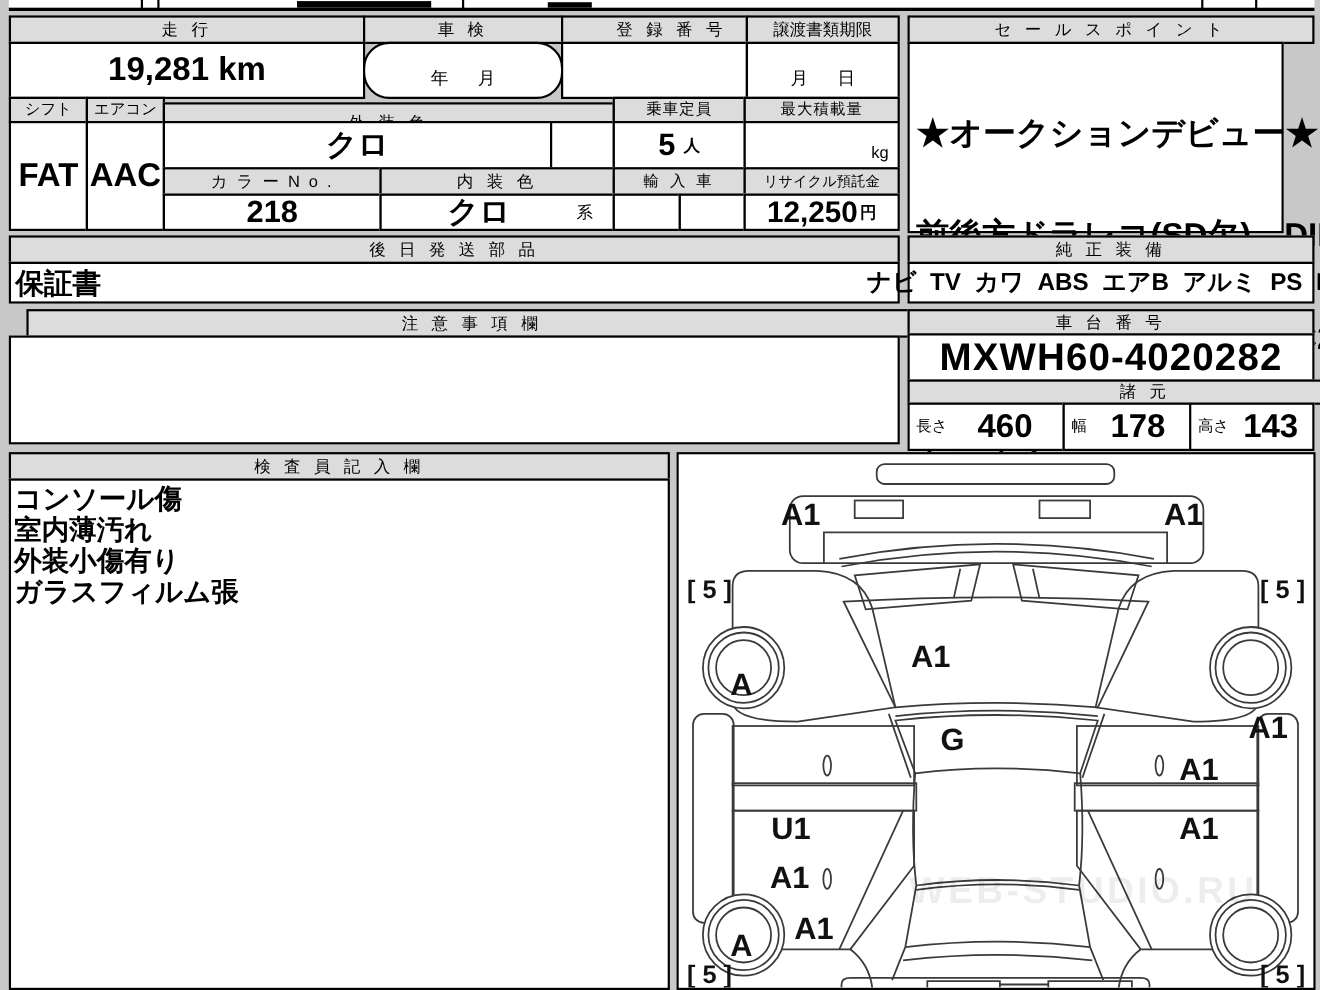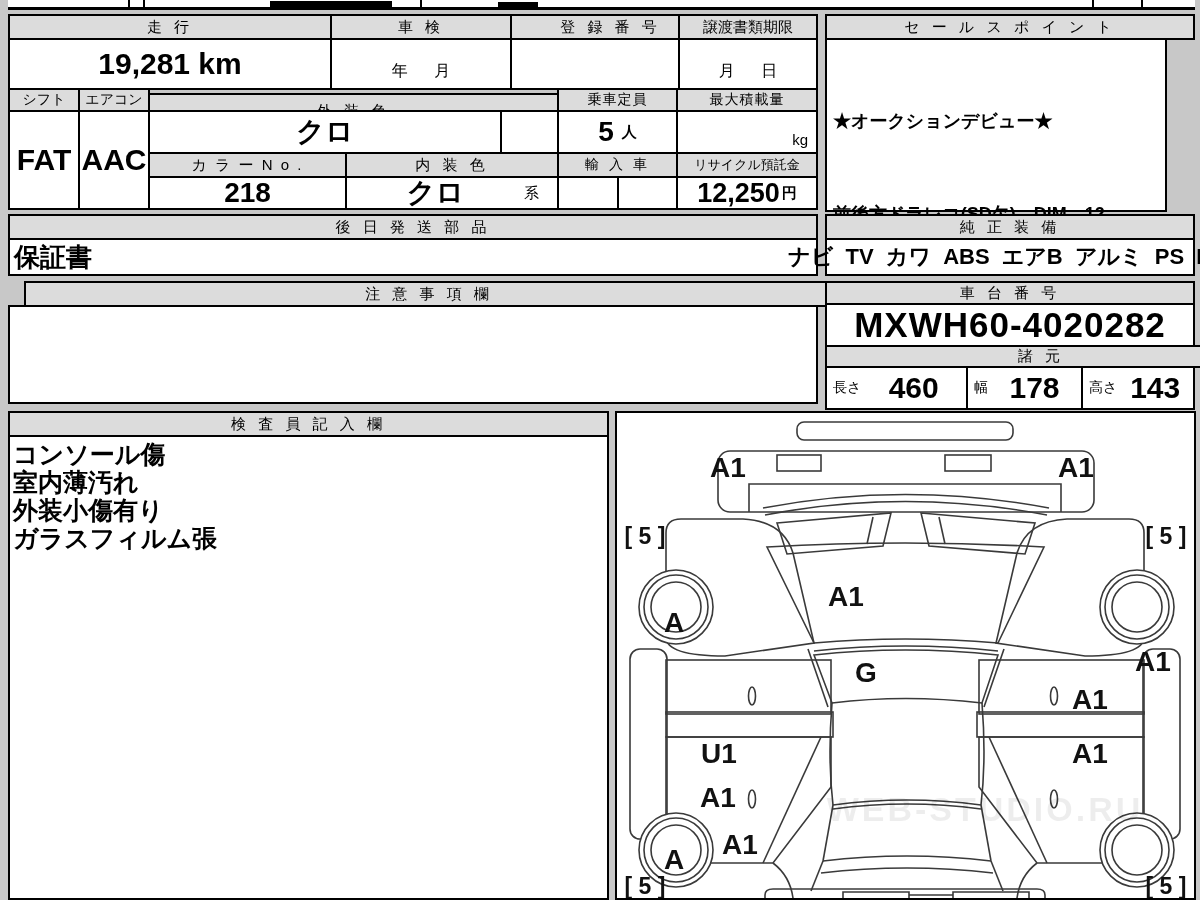--- a/index.html
+++ b/index.html
@@ -35,21 +35,21 @@
 </div>
 
 <div class="hd" style="left:8px;top:14px;width:324px;height:26px;"><span>走 行</span></div>
 <div class="hd" style="left:330px;top:14px;width:182px;height:26px;"><span>車 検</span></div>
 <div class="hd" style="left:510px;top:14px;width:170px;height:26px;padding-left:31px;"><span>登 録 番 号</span></div>
 <div class="hd" style="left:678px;top:14px;width:140px;height:26px;letter-spacing:0;"><span>譲渡書類期限</span></div>
 
 <div class="cell val" style="left:8px;top:38px;width:324px;height:52px;font-size:30px;">
     <span>19,281 km</span>
   </div>
-<div class="cell" style="left:330px;top:38px;width:182px;height:52px;display:flex;align-items:flex-end;justify-content:center;font-size:16px;white-space:pre;padding-bottom:6px;"><span>年      月</span></div>
+<div class="cell" style="left:330px;top:38px;width:182px;height:52px;display:flex;align-items:flex-end;justify-content:center;font-size:16px;white-space:pre;padding-bottom:6px;border-radius:24px;"><span>年      月</span></div>
 <div class="cell" style="left:510px;top:38px;width:170px;height:52px;"><span></span></div>
 <div class="cell" style="left:678px;top:38px;width:140px;height:52px;display:flex;align-items:flex-end;justify-content:center;font-size:16px;white-space:pre;padding-bottom:6px;"><span>月      日</span></div>
 
 <div class="hd" style="left:8px;top:88px;width:72px;height:24px;font-size:14px;letter-spacing:0;"><span>シフト</span></div>
 <div class="hd" style="left:78px;top:88px;width:72px;height:24px;font-size:14px;letter-spacing:0;"><span>エアコン</span></div>
 <div class="hd" style="left:148px;top:93px;width:411px;height:36px;"><span>外 装 色</span></div>
 <div class="hd" style="left:557px;top:88px;width:121px;height:24px;letter-spacing:1px;font-size:14px;"><span>乗車定員</span></div>
 <div class="hd" style="left:676px;top:88px;width:142px;height:24px;letter-spacing:1px;font-size:14px;"><span>最大積載量</span></div>
 
 <div class="cell val" style="left:8px;top:110px;width:72px;height:100px;font-size:30px;">
@@ -80,21 +80,21 @@
   <span style="font-size:15px;padding-right:18px;">系</span>
 </div>
 <div class="cell" style="left:557px;top:176px;width:62px;height:34px;"></div>
 <div class="cell" style="left:617px;top:176px;width:61px;height:34px;"></div>
 <div class="cell val" style="left:676px;top:176px;width:142px;height:34px;font-size:27px;">
     <span>12,250</span>
     <span class="unit" style="padding-left:2px;">円</span>
   </div>
 
 <div class="hd" style="left:825px;top:14px;width:370px;height:26px;"><span>セ ー ル ス ポ イ ン ト</span></div>
-<div class="cell" style="left:825px;top:38px;width:342px;height:174px;font-weight:bold;font-size:18px;line-height:31px;padding:4px 6px;white-space:pre;">
+<div class="cell" style="left:825px;top:38px;width:342px;height:174px;font-weight:bold;font-size:30px;line-height:31px;padding:4px 6px;white-space:pre;">
   <div>★オークションデビュー★</div>
   <div>前後方ドラレコ(SD欠)、DIM、12.</div>
   <div>3インチHDDA  Plus、ETC2.0、サイ</div>
   <div>ドバイザー</div>
 </div>
 
 <div class="hd" style="left:8px;top:214px;width:810px;height:26px;"><span>後 日 発 送 部 品</span></div>
 <div class="cell" style="left:8px;top:238px;width:810px;height:38px;display:flex;align-items:center;font-weight:bold;font-size:26px;padding-left:4px;">
     <span>保証書</span>
   </div>

